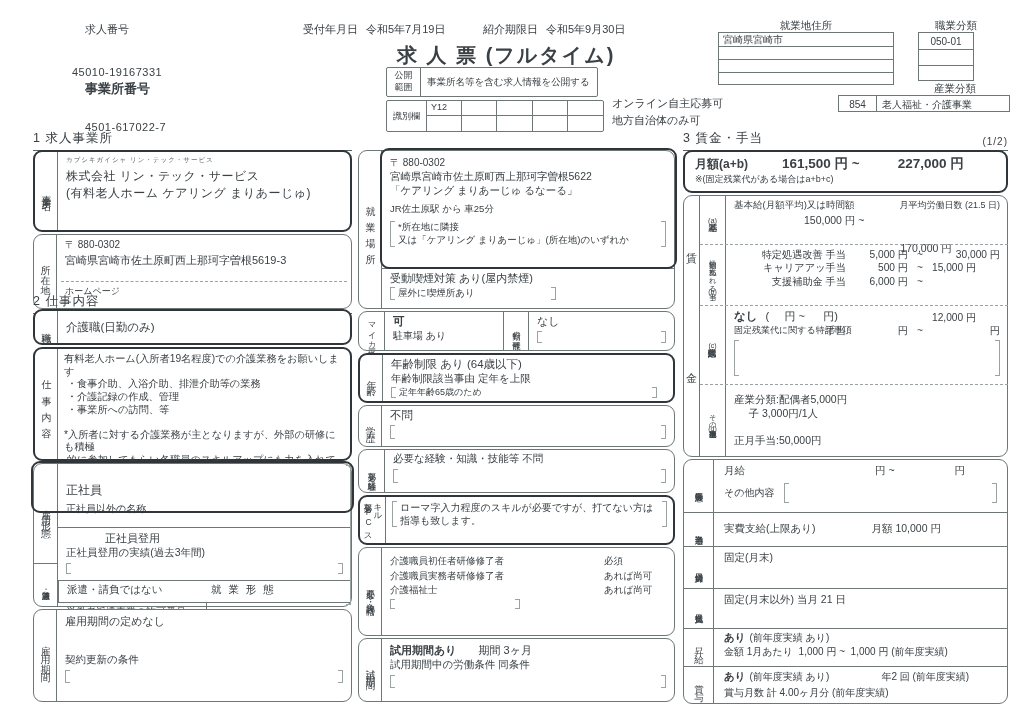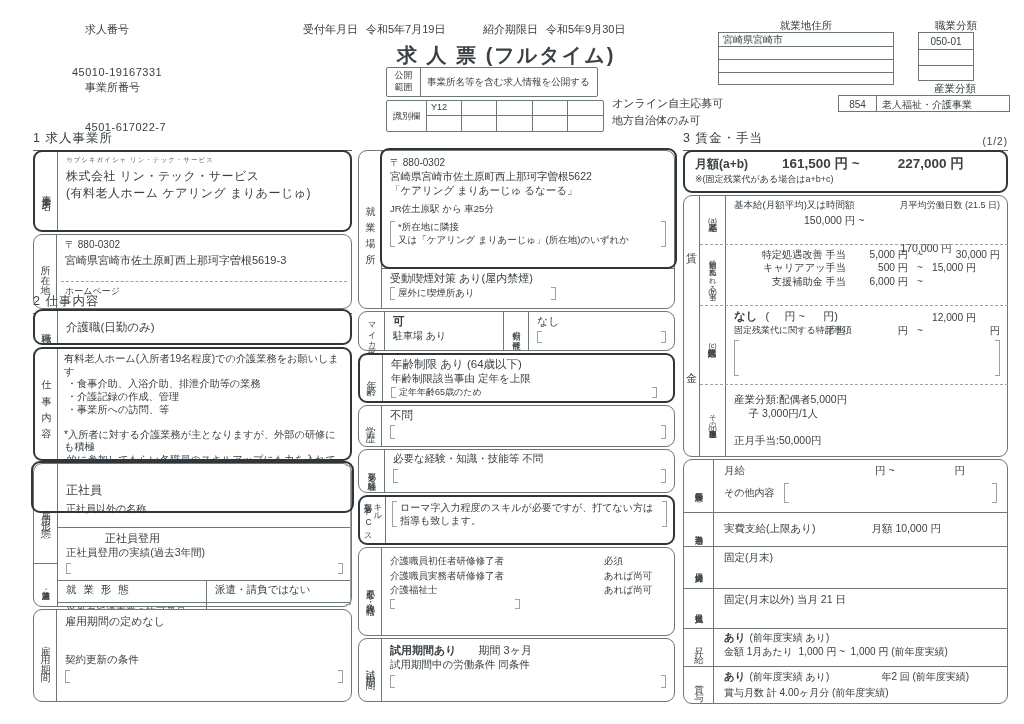--- a/index.html
+++ b/index.html
@@ -29,21 +29,21 @@
        border:1px solid #9aa2a2;border-left:none;}
   .cell{border:1px solid #6e7676;box-sizing:border-box;}
 </style>
 </head>
 <body>
 
 <div class="page">
 
   <div class="a" style="left:85px;top:22px;font-size:11px;">求人番号</div>
   <div class="a" style="left:72px;top:66px;font-size:11px;letter-spacing:.5px;">45010-19167331</div>
-  <div class="a" style="left:85px;top:80px;font-size:11px;">事業所番号</div>
+  <div class="a" style="left:85px;top:80px;font-size:13px;font-weight:bold;">事業所番号</div>
   <div class="a" style="left:85px;top:121px;font-size:11px;letter-spacing:.5px;">4501-617022-7</div>
 
   <div class="a fx" style="left:303px;top:22px;font-size:11px;gap:8px;">
     <span>受付年月日</span>
     <span>令和5年7月19日</span>
   </div>
   <div class="a fx" style="left:483px;top:22px;font-size:11px;gap:8px;">
     <span>紹介期限日</span>
     <span>令和5年9月30日</span>
   </div>
@@ -148,22 +148,22 @@
         <div style="font-size:12px;">正社員</div>
         <div class="fldr" style="font-size:10px;margin-top:3px;padding-right:8px;">正社員以外の名称</div>
       </div>
       <div class="hd" style="height:53px;padding:3px 8px;box-sizing:border-box;">
         <div style="font-size:11px;margin-left:39px;">正社員登用</div>
         <div style="font-size:10.5px;">正社員登用の実績(過去3年間)</div>
         <div class="fld" style="height:13px;margin-top:2px;"></div>
       </div>
       <div class="hd" style="height:41px;box-sizing:border-box;">
         <div class="fx" style="height:21px;">
+          <div style="flex:1;border-left:1px solid #6e7676;font-size:10.5px;padding:2px 8px;">派遣・請負ではない</div>
           <div style="width:148px;font-size:10.5px;padding:2px 8px;letter-spacing:2px;box-sizing:border-box;">就 業 形 態</div>
-          <div style="flex:1;border-left:1px solid #6e7676;font-size:10.5px;padding:2px 8px;">派遣・請負ではない</div>
         </div>
         <div class="fx hd" style="height:20px;">
           <div style="width:148px;font-size:10px;padding:2px 8px;box-sizing:border-box;">労働者派遣事業の許可番号</div>
           <div style="flex:1;border-left:1px solid #6e7676;"></div>
         </div>
       </div>
     </div>
   </div>
   <div class="ov" style="left:31px;top:461px;width:323px;height:52px;"></div>
 

